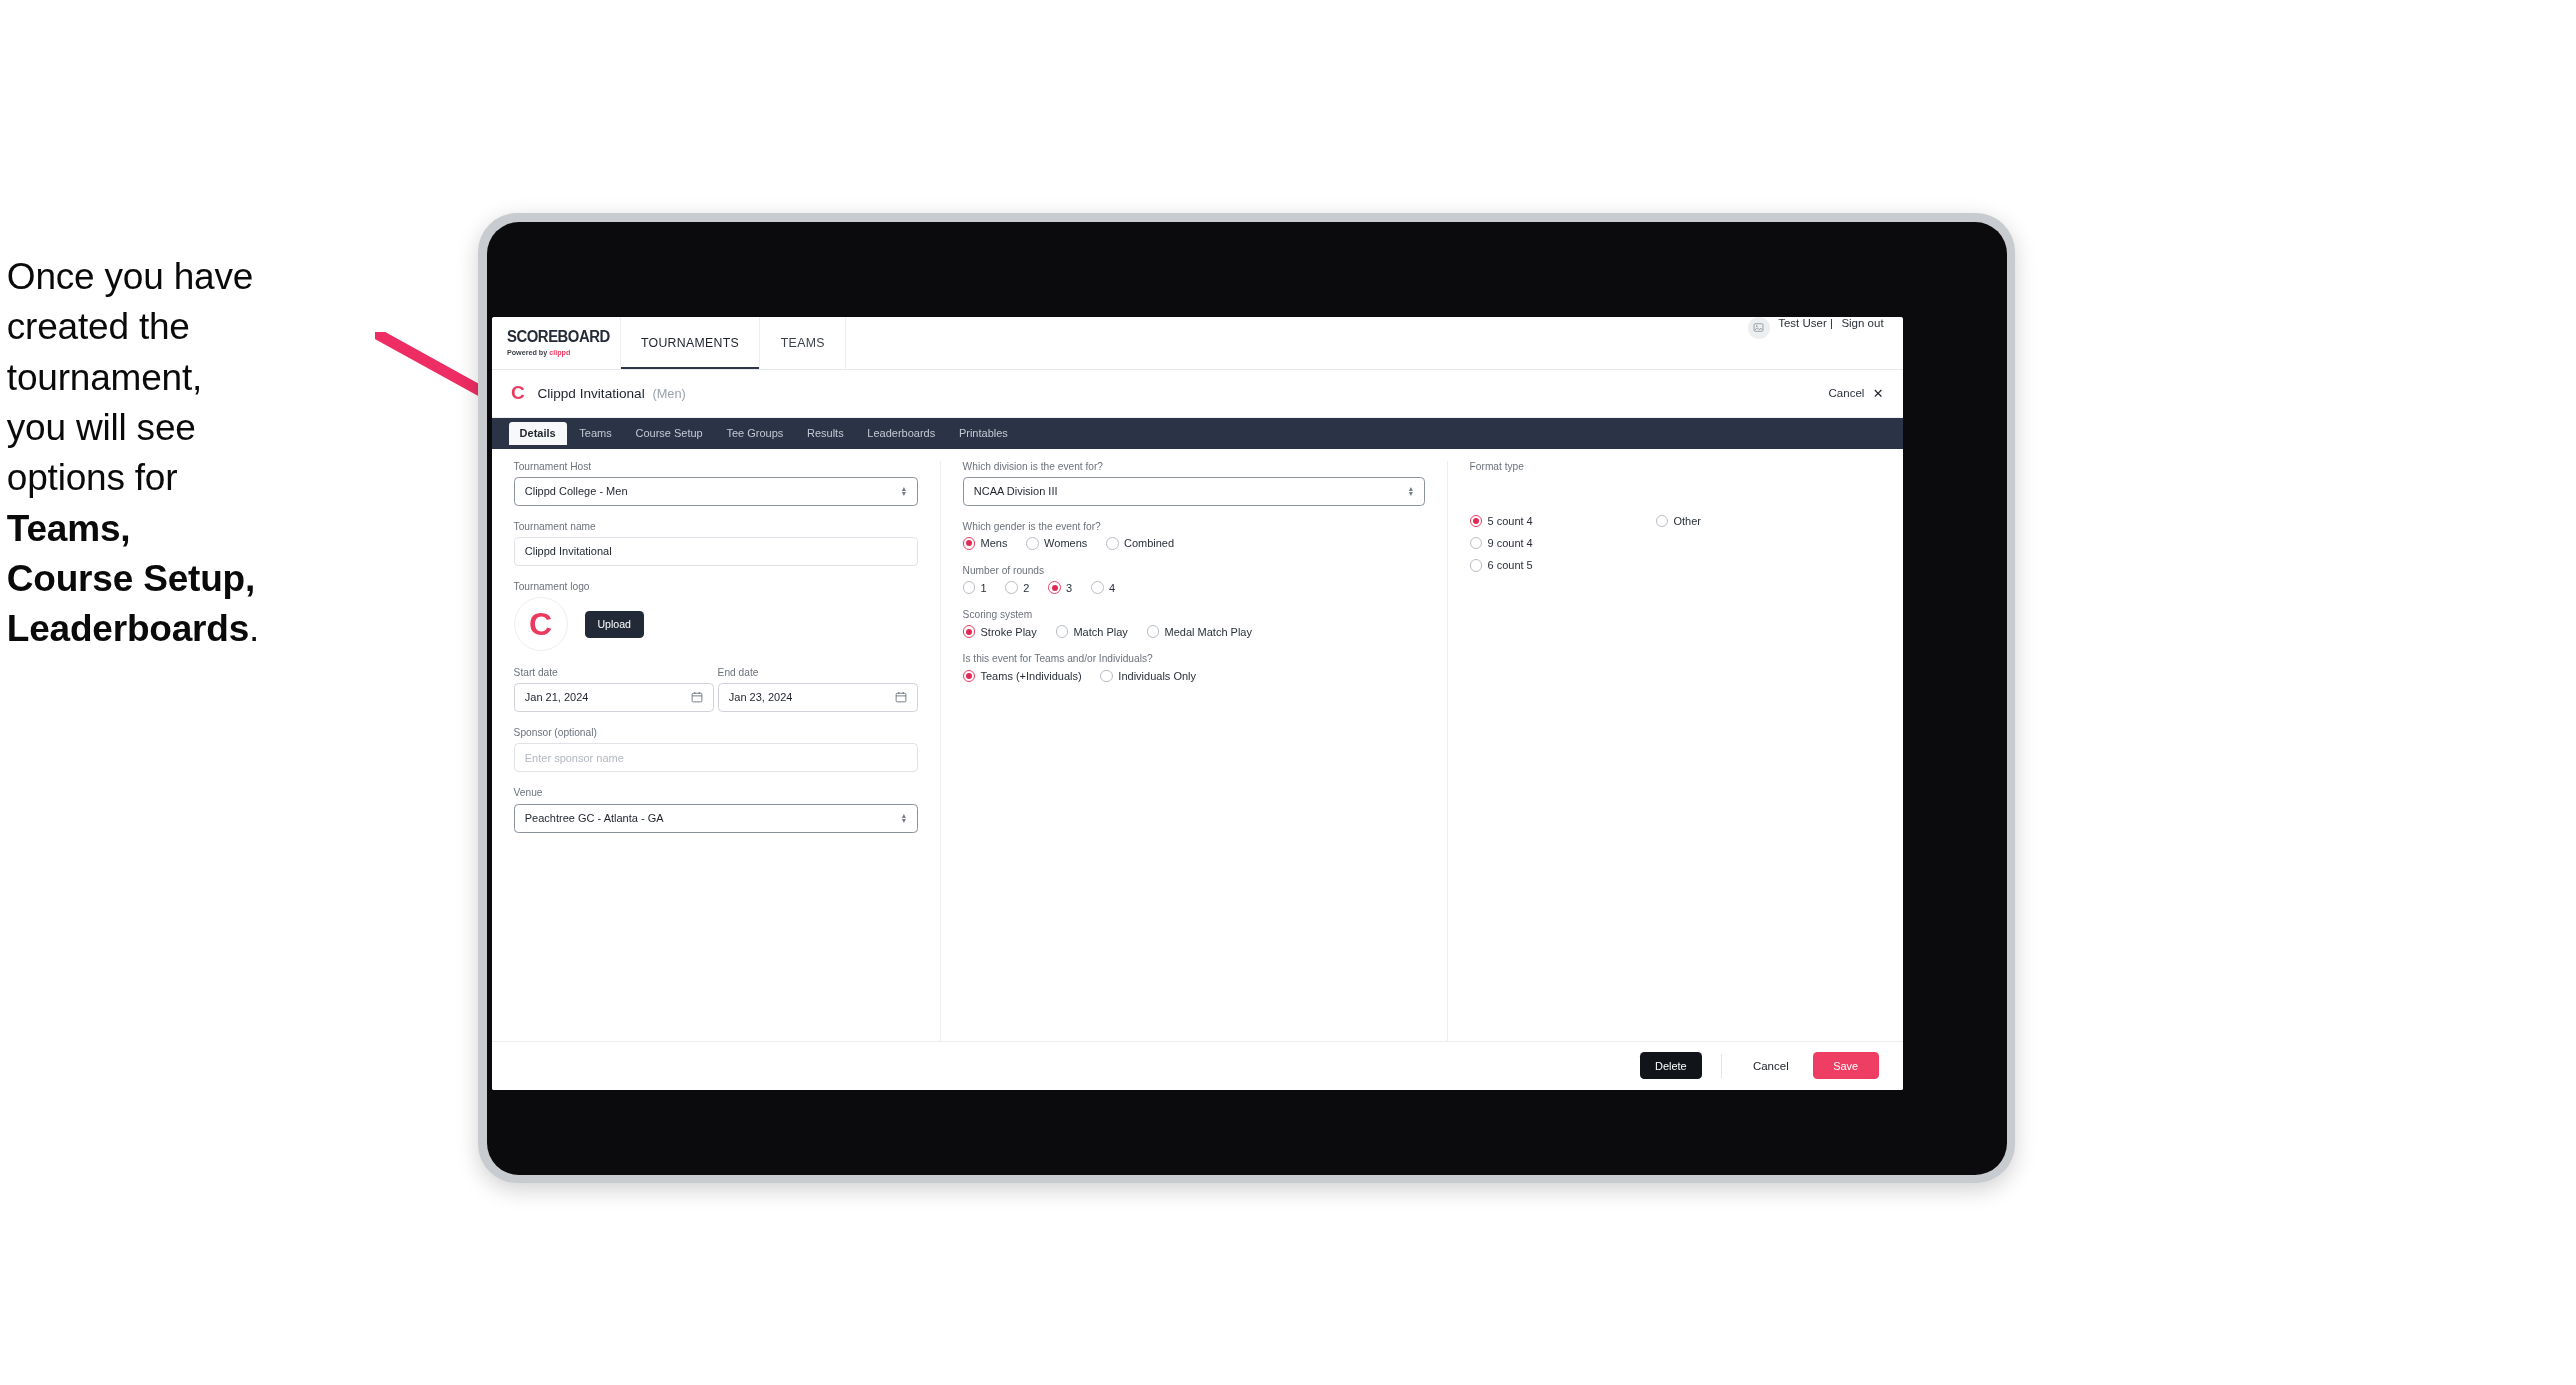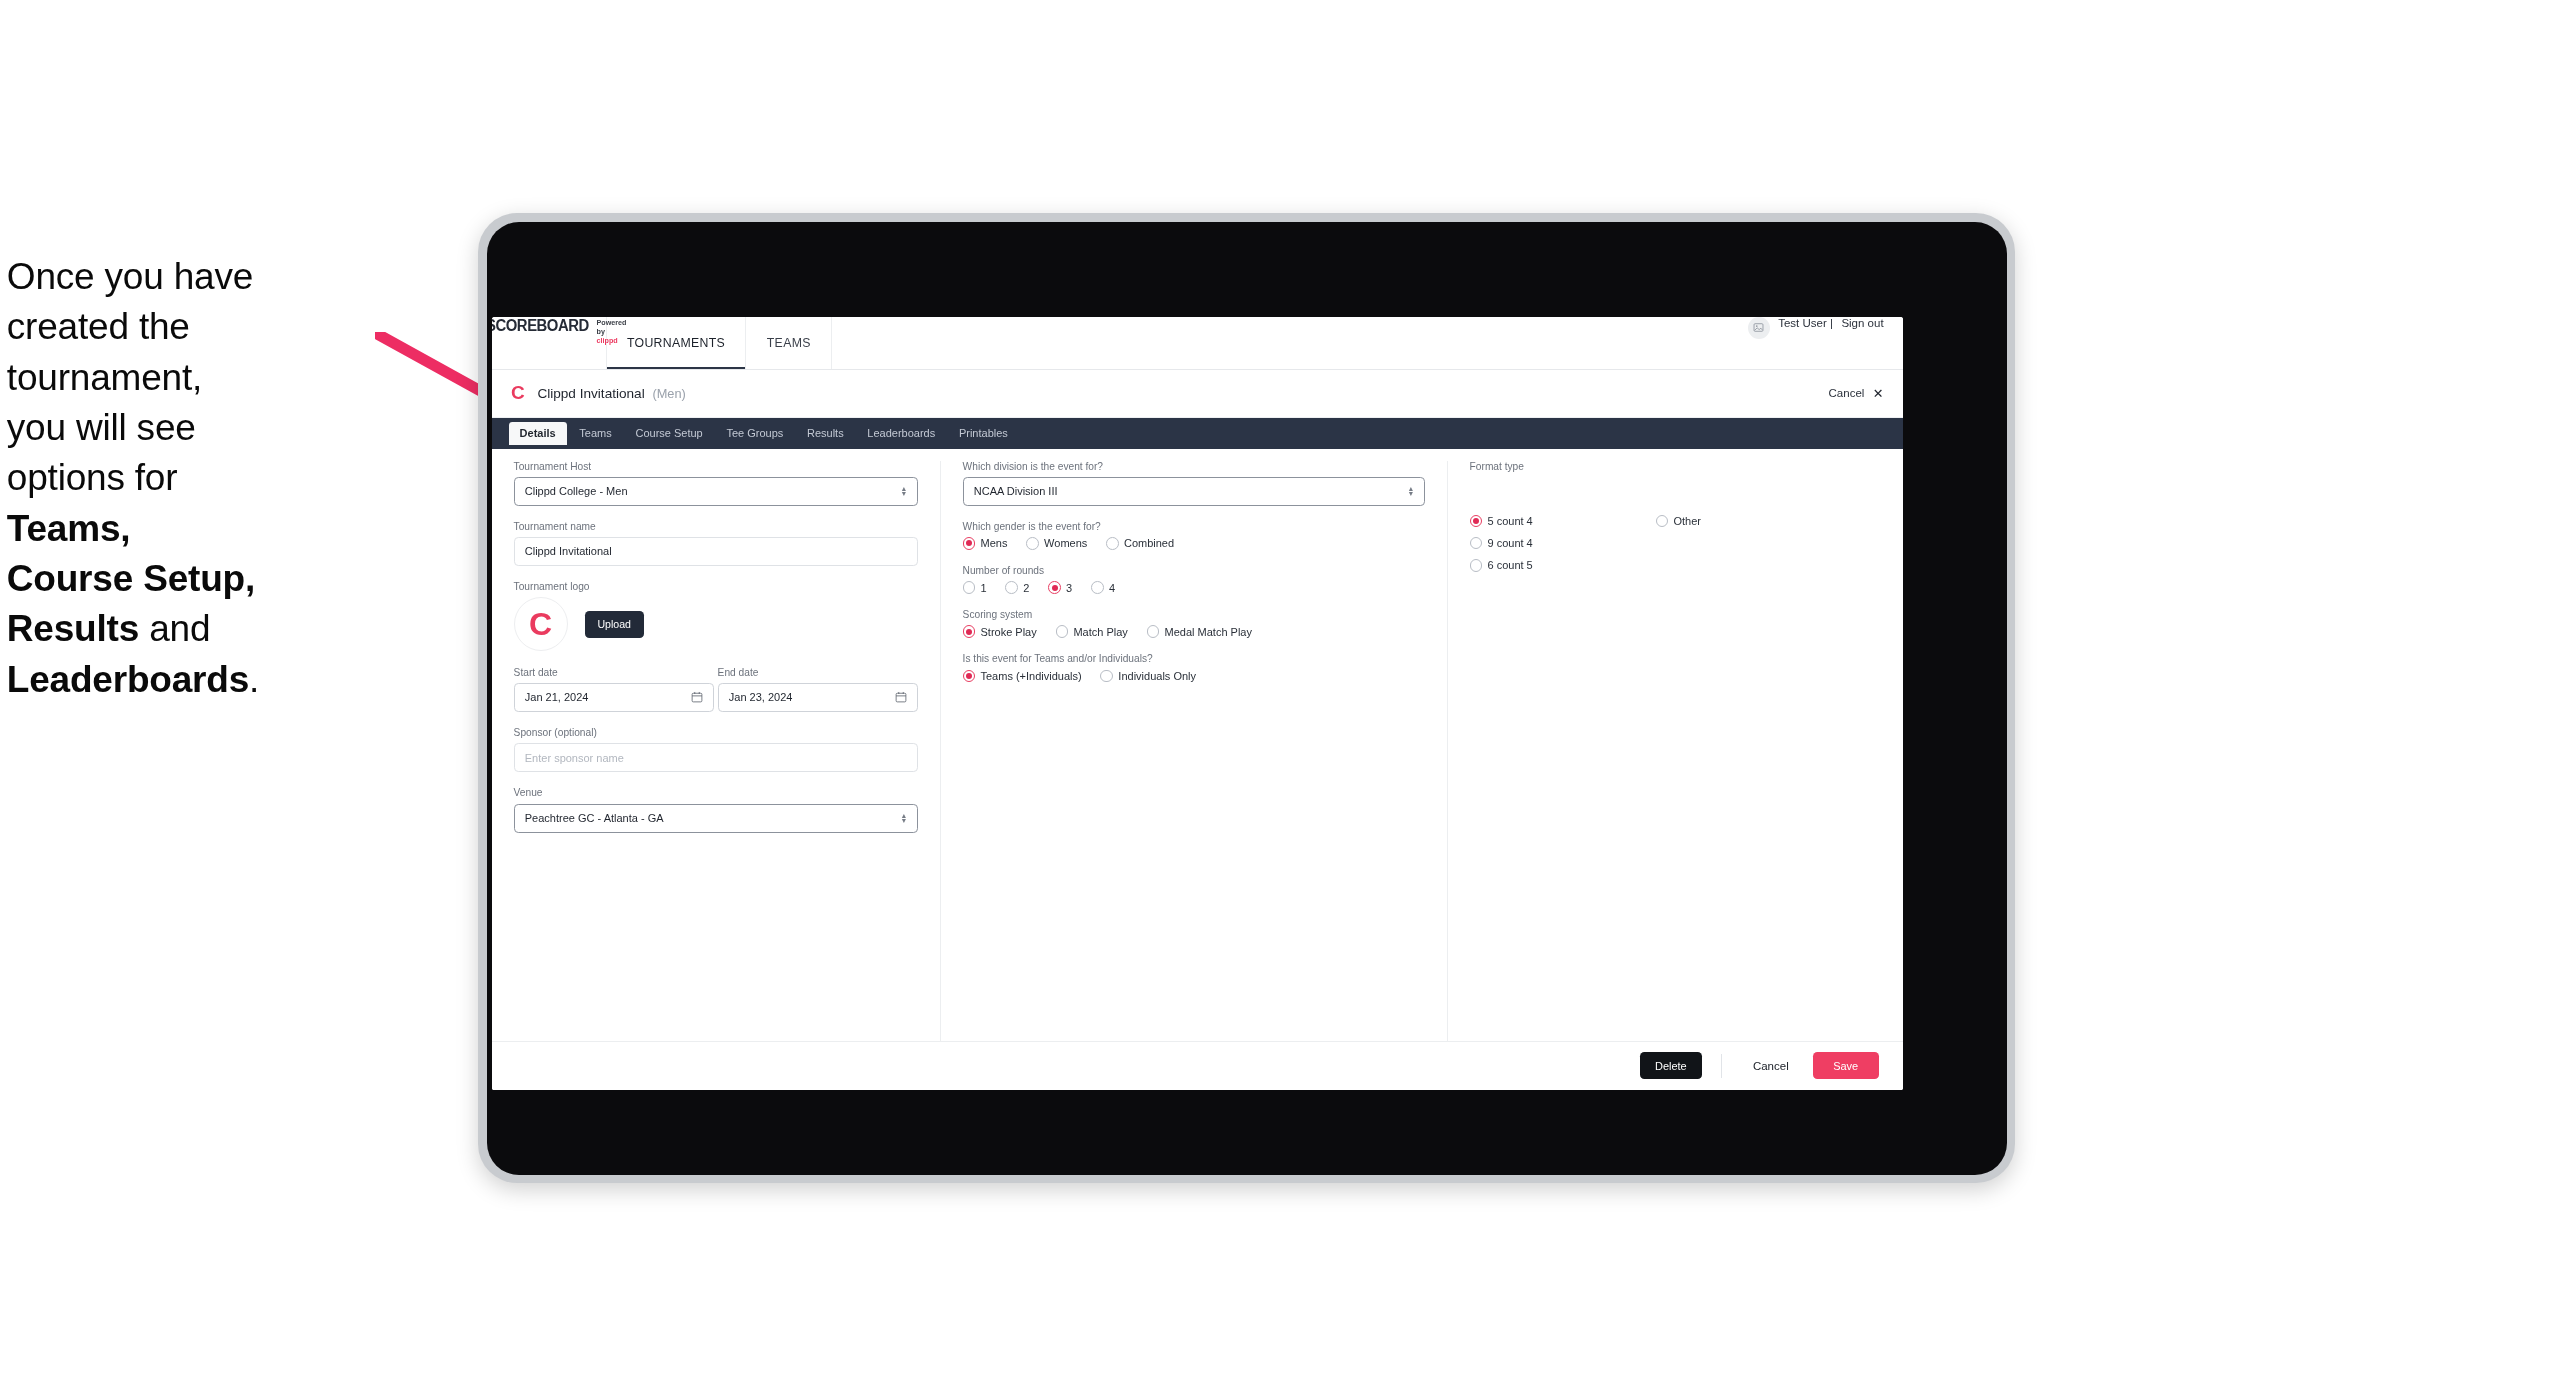--- a/index.html
+++ b/index.html
@@ -76,22 +76,22 @@
   #topnav {
     height: 53px;
     background: #ffffff;
     display: flex;
     align-items: stretch;
     border-bottom: 0.9px solid #e6e8eb;
     flex: none;
     position: relative;
   }
   #brand {
-    width: 115px;
-    display: flex; flex-direction: row;
+    width: 129px;
+    display: flex; flex-direction: column;
     justify-content: center;
     padding-left: 15.3px;
     border-right: 0.9px solid #eceef0;
   }
   #brand-title {
     font-size: 16px; font-weight: 700; letter-spacing: -0.5px;
     color: #252b36; font-family: "Liberation Sans", sans-serif;
     transform: scaleX(0.93); transform-origin: left center;
   }
   #brand-sub { font-size: 7.2px; color: #3b3f47; margin-top: 1.7px; font-weight: 700; }
@@ -260,23 +260,20 @@
 <body>
 
 <div id="annotation">
   <div>Once you have</div>
   <div>created the</div>
   <div>tournament,</div>
   <div>you will see</div>
   <div>options for</div>
   <div class="b">Teams,</div>
   <div class="b">Course Setup,</div>
-  <div>
-    <span class="b">Results</span><span> and</span>
-  </div>
   <div>
     <span class="b">Leaderboards</span><span>.</span>
   </div>
 </div>
 
 <svg id="arrow-svg" viewBox="0 0 340 180">
   <path d="M2 6 L250 142 L216 150 L262 172 L256 120 L236 134 L8 0 Z" fill="#ed2d63"></path>
   <line x1="4" y1="3" x2="252" y2="140" stroke="#ed2d63" stroke-width="13" stroke-linecap="round"></line>
   <polygon points="268,176 206,150 240,128" fill="#ed2d63"></polygon>
 </svg>

